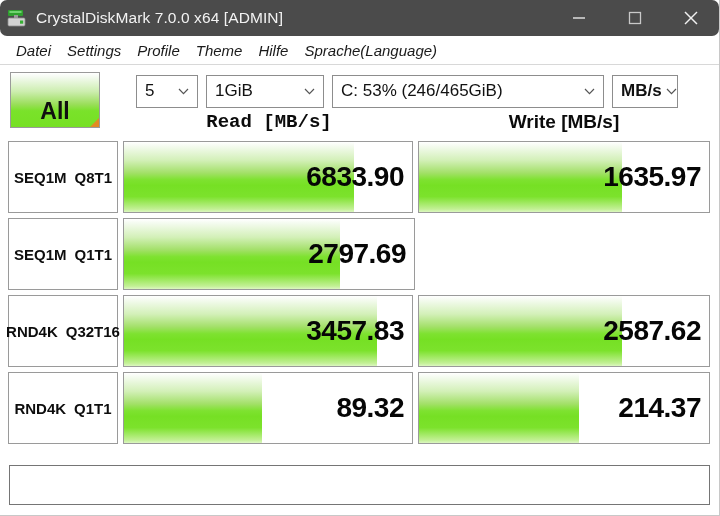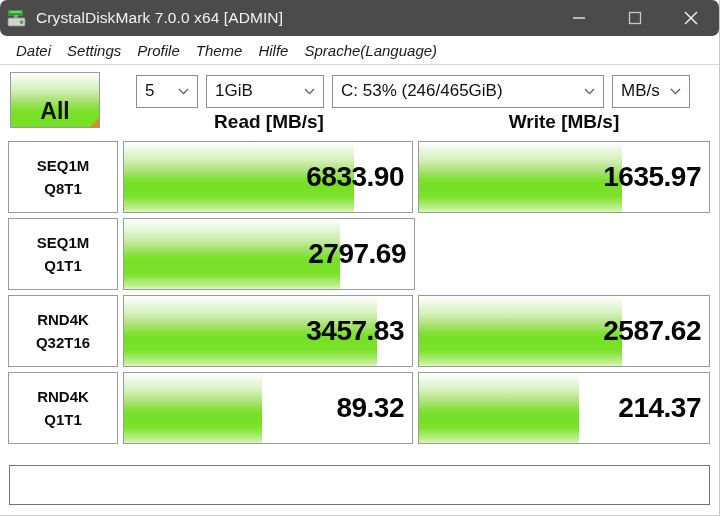--- a/index.html
+++ b/index.html
@@ -149,36 +149,36 @@
     width: 20px;
     display: flex;
     align-items: center;
     justify-content: center;
     flex: none;
     color: #444;
   }
   #combo-count  { width: 62px;  margin-left: 128px; }
   #combo-size   { width: 118px; }
   #combo-drive  { width: 272px; }
-  #combo-unit   { width: 78px;  }
+  #combo-unit   { width: 66px; font-weight: bold;  }
 
   
   .col-headers {
     position: relative;
     height: 30px;
   }
   .col-head {
     position: absolute;
     top: 0;
     font-size: 19px;
     font-weight: bold;
     color: #0b0b0b;
     text-align: center;
   }
-  #head-read  { left: 124px; width: 290px; }
+  #head-read  { left: 124px; width: 290px; font-family: Liberation Mono, monospace; }
   #head-write { left: 418px; width: 292px; }
 
   
   .results {
     position: relative;
     padding: 0 8px;
     box-sizing: border-box;
   }
   .result-row {
     display: flex;
@@ -194,21 +194,21 @@
     background: linear-gradient(to bottom,
         #ffffff 0%,
         #f0f9ea 6%,
         #c6ecа5 0%,
         #c6eca5 30%,
         #92db4e 52%,
         #76e024 66%,
         #86e63c 86%,
         #b7f08a 100%);
     display: flex;
-    flex-direction: column;
+    flex-direction: row;
     align-items: center;
     justify-content: center;
     gap: 8px;
   }
   .row-label .lbl-top,
   .row-label .lbl-bot {
     font-size: 15px;
     font-weight: bold;
     color: #0d0d0d;
     line-height: 1;

